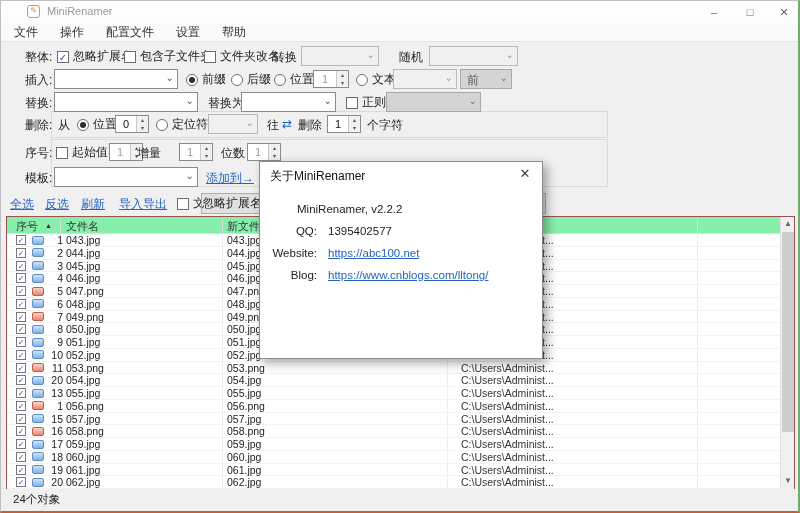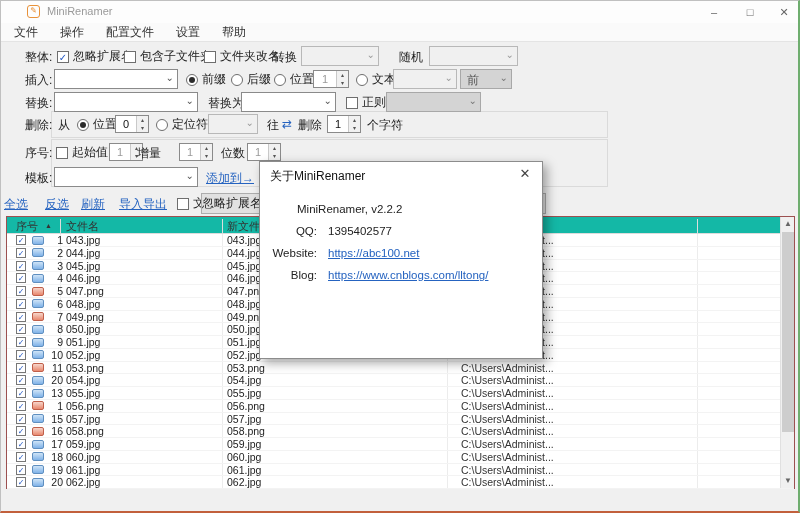--- a/index.html
+++ b/index.html
@@ -35,21 +35,21 @@
   .combo .cval{position:absolute;left:6px;top:2px;font-size:12px;color:#555;}
   .spin{position:absolute;top:1px;height:18px;background:#fff;border:1px solid #8a8a8a;display:flex;}
   .spin .val{flex:1;font-size:11px;text-align:center;line-height:16px;color:#111;}
   .spin.dis .val{color:#9b9b9b;}
   .spin .ud{width:12px;border-left:1px solid #c9c9c9;display:flex;flex-direction:column;background:#f1f1f1;}
   .spin .ud i{flex:1;font-size:6px;line-height:8px;text-align:center;font-style:normal;color:#555;}
   .gbox{position:absolute;border:1px solid #dadada;}
   .pbtn{position:absolute;top:0;height:21px;background:#e1e1e1;border:1px solid #adadad;font-size:12px;color:#222;text-align:center;line-height:19px;}
   
   .tbl{position:absolute;left:5px;top:215px;width:789px;height:273px;background:#fff;border:1px solid #9c5050;}
-  .thead{position:relative;height:17px;background:#14b8a6;border-bottom:1px solid #dcdcdc;font-size:11px;color:#333;}
+  .thead{position:relative;height:17px;background:#86efac;border-bottom:1px solid #dcdcdc;font-size:11px;color:#333;}
   .thead span{position:absolute;top:2px;white-space:nowrap;}
   .colsep{position:absolute;top:0;bottom:0;width:1px;background:#ececec;}
   .tbody{position:relative;height:255px;overflow:hidden;}
   .trow{position:relative;height:12.75px;border-bottom:1px solid #f3f3f3;font-size:10.5px;color:#222;}
   .trow span{position:absolute;top:0;line-height:12px;white-space:nowrap;}
   .tcb{left:9px;top:1px!important;width:10px;height:10px;border:1px solid #777;background:#fff;font-size:8px;line-height:9px!important;text-align:center;color:#2257c4;font-weight:bold;}
   .ticon{left:25px;top:1.5px!important;width:12px;height:9px;border-radius:2px;}
   .ticon.jpg{background:linear-gradient(#cfe4f7,#7fb2e8);border:1px solid #5f8fc0;}
   .ticon.png{background:linear-gradient(#f7d6cb,#e8876d);border:1px solid #c05f4a;}
   .tnum{left:40px;width:16px;text-align:right;}
@@ -245,21 +245,21 @@
 
   <div class="trowbar" style="top:166px">
     <span class="lbl" style="left:24px">模板:</span>
     <span class="combo" style="left:53px;width:144px">
         <span class="arr">⌄</span>
       </span>
     <span class="link" style="left:205px">添加到→</span>
   </div>
 
   <div class="trowbar" style="top:192px">
-    <span class="link" style="left:3px">全选</span>
+    <span class="link" style="left:9px">全选</span>
     <span class="link" style="left:44px">反选</span>
     <span class="link" style="left:80px">刷新</span>
     <span class="link" style="left:118px">导入导出</span>
     <span class="cbx" style="left:176px">
         <span class="box"></span>
         <span>文本模式</span>
       </span>
     <span class="pbtn" style="left:200px;width:62px">忽略扩展名</span>
     <span class="pbtn" style="left:266px;width:279px"></span>
   </div>
@@ -441,20 +441,23 @@
     <span class="tpath">C:\Users\Administ...</span>
   </div>
       </div>
     <div class="sbar">
       <span class="sarr" style="top:0">▲</span>
       <span class="sthumb"></span>
       <span class="sarr" style="bottom:0">▼</span>
     </div>
   </div>
 
+  <div class="statusbar">
+    <span>24个对象</span>
+  </div>
 
   <div class="dlg">
     <span class="dlg-title">关于MiniRenamer</span>
     <span class="dlg-close">✕</span>
     <div class="dlg-body">
       <div class="dlg-row">
           <span class="ind">MiniRenamer, v2.2.2</span>
         </div>
       <div class="dlg-row">
           <span class="dlg-label">QQ:</span>

